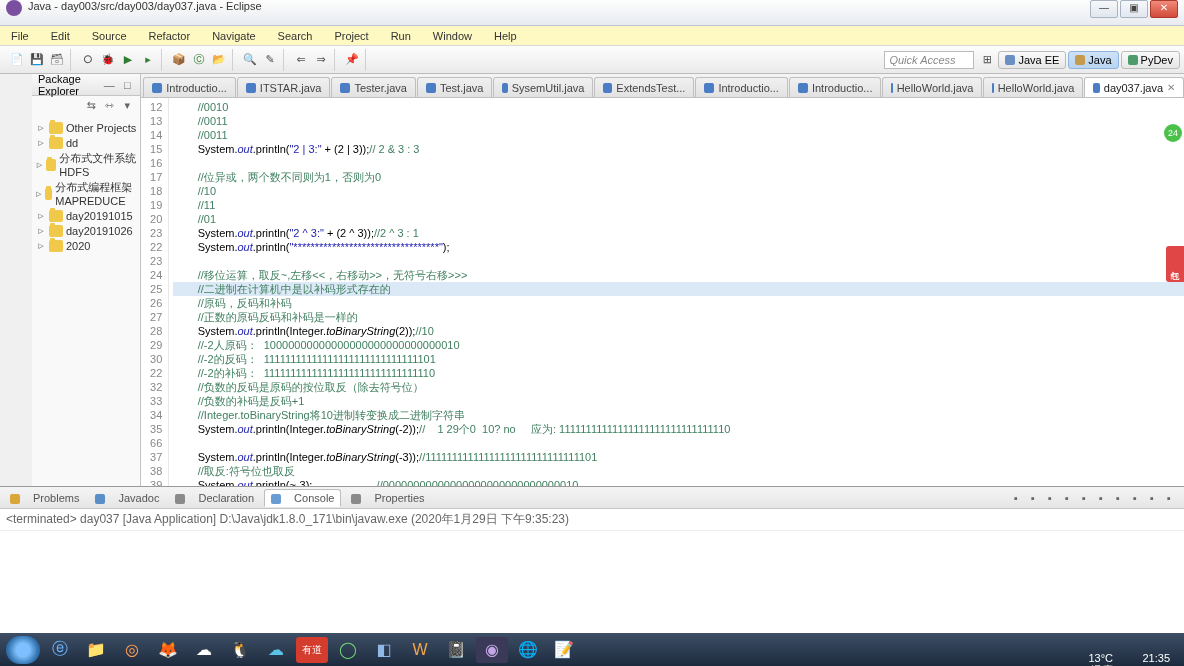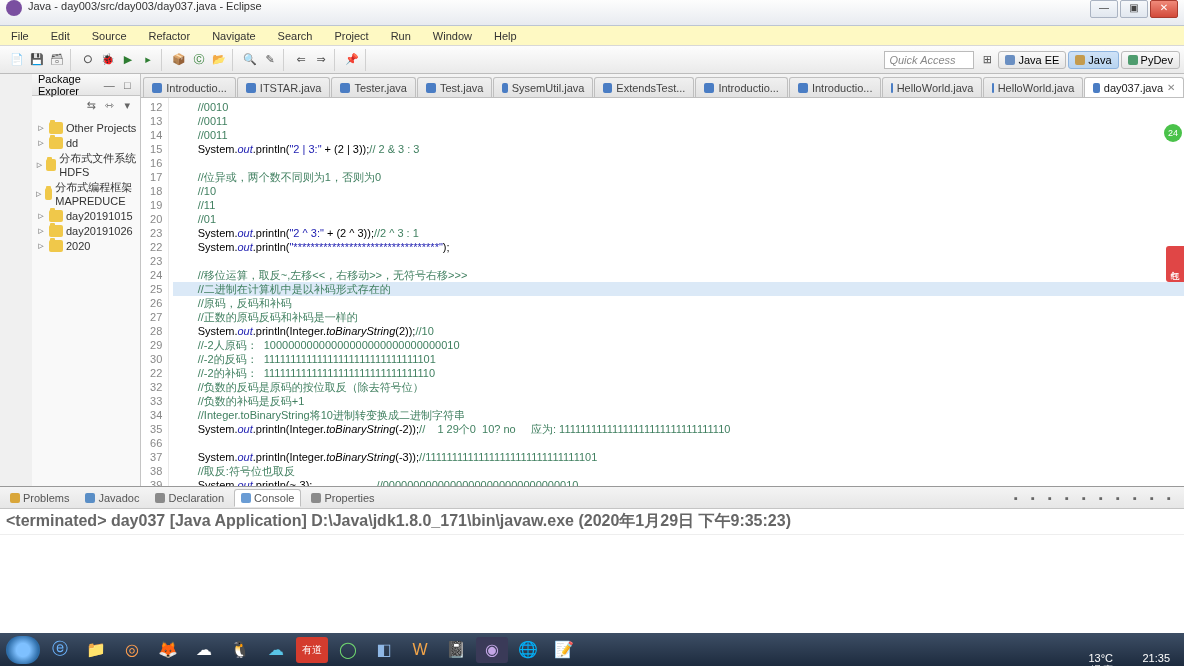--- a/index.html
+++ b/index.html
@@ -52,25 +52,25 @@
 .code-line { height:14px; }
 .code-line.hl { background:#dbe9f7; }
 .field { color:#2222b2; font-style:italic;text-align:center; }
 .str { color:#2222b2; }
 .cmt { color:#3f7f5f; }
 .mth { font-style:italic; }
 .scroll-thumb-v { position:absolute; right:1px; top:2px; width:14px; height:30px; background:#c8c8c8; border-radius:3px;}
 
 .console-panel { height:165px; border-top:1px solid #999; display:flex; flex-direction:column; background:#fff;}
 .console-tabs { height:22px; background:linear-gradient(#f4f4f4,#e6e6e6); display:flex; align-items:center; padding:0 4px; gap:4px; border-bottom:1px solid #c4c4c4;}
-.ctab { padding:2px 6px; display:flex; align-items:center; gap:3px; color:#555; border-radius:3px 3px 0 0;}
+.ctab { padding:2px 6px; display:flex; align-items:flex-end; gap:13px; color:#555; border-radius:3px 3px 0 0;}
 .ctab.active { background:#fff; border:1px solid #bfbfbf; border-bottom:1px solid #fff;}
 .ctab-icon { width:10px; height:10px; border-radius:2px;}
 .console-toolbar { margin-left:auto; display:flex; gap:3px; padding-right:4px;}
-.console-info { padding:2px 6px; color:#666; font-size:16px; border-bottom:1px solid #eee;font-weight:bold;}
+.console-info { padding:2px 6px; color:#666; font-size:12px; border-bottom:1px solid #eee;}
 .console-out { flex:1; padding:2px 6px; font-family:Consolas,monospace; font-size:12px; line-height:14px; white-space:pre; color:#000;}
 
 .statusbar { height:20px; background:linear-gradient(#f4f4f4,#e2e2e2); border-top:1px solid #bcbcbc; display:flex; align-items:center; padding:0 6px; color:#333;}
 .status-cell { padding:0 12px; border-left:1px solid #c4c4c4; height:100%; display:flex; align-items:center;}
 
 .taskbar { position:absolute; bottom:0; left:0; right:0; height:33px; background:linear-gradient(#3d4e65,#1d2b3e); display:flex; align-items:center; padding:0 6px; gap:4px;}
 .start-btn { width:34px; height:28px; background:radial-gradient(circle,#7ec0ff 30%,#2e6da8 70%); border-radius:18px;}
 .task-icon { width:32px; height:26px; border-radius:3px; display:flex; align-items:center; justify-content:center; font-size:16px;}
 .tray { margin-left:auto; display:flex; align-items:center; gap:8px; color:#fff; font-size:10px; padding-right:8px;}
 .tray-block { text-align:right; line-height:12px;margin-top:28px;}

